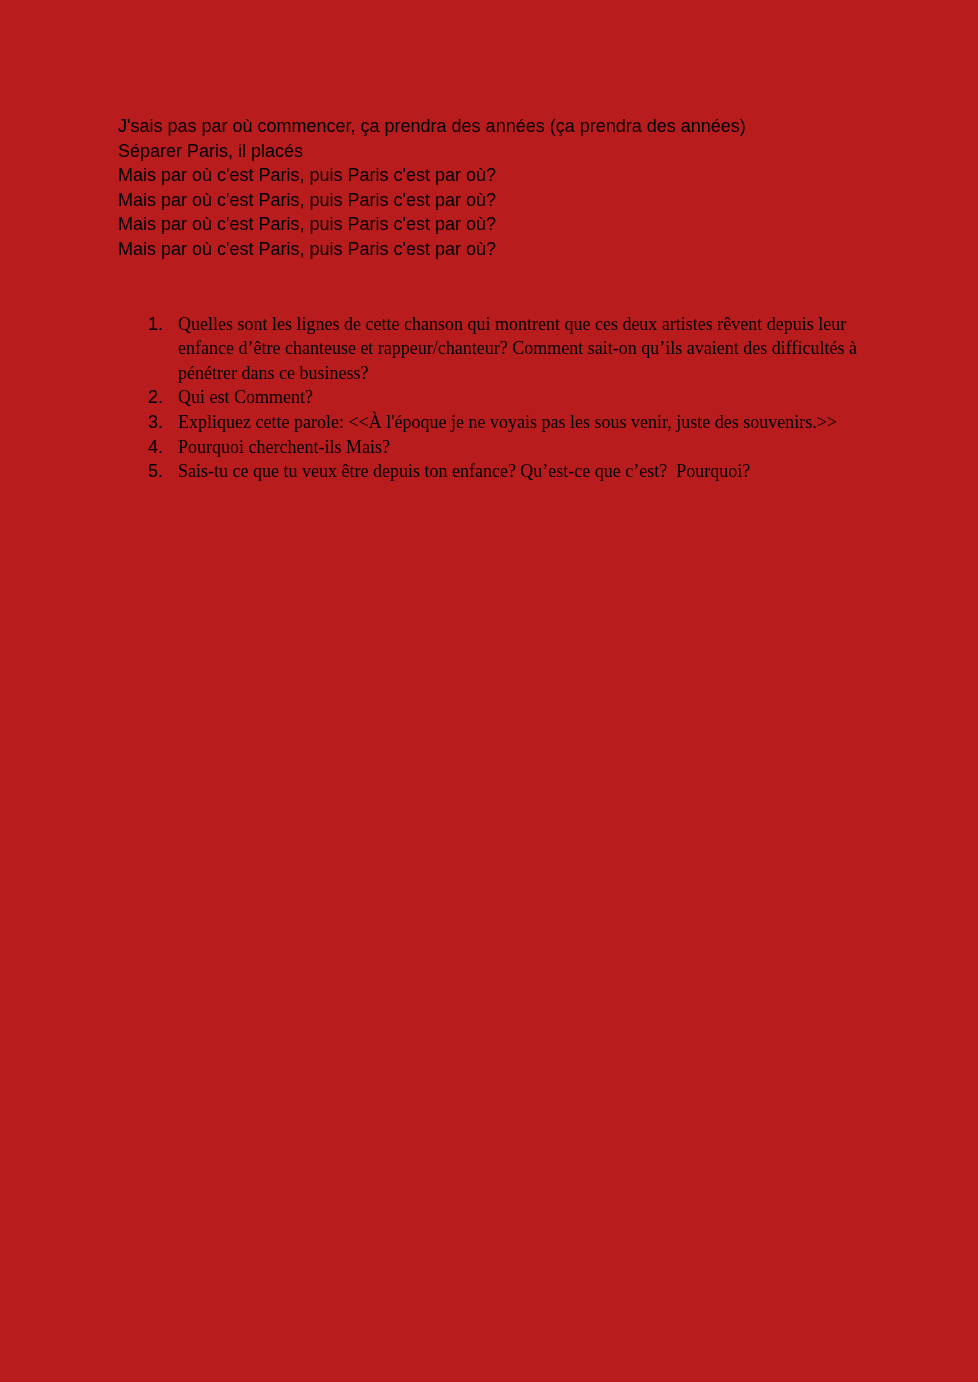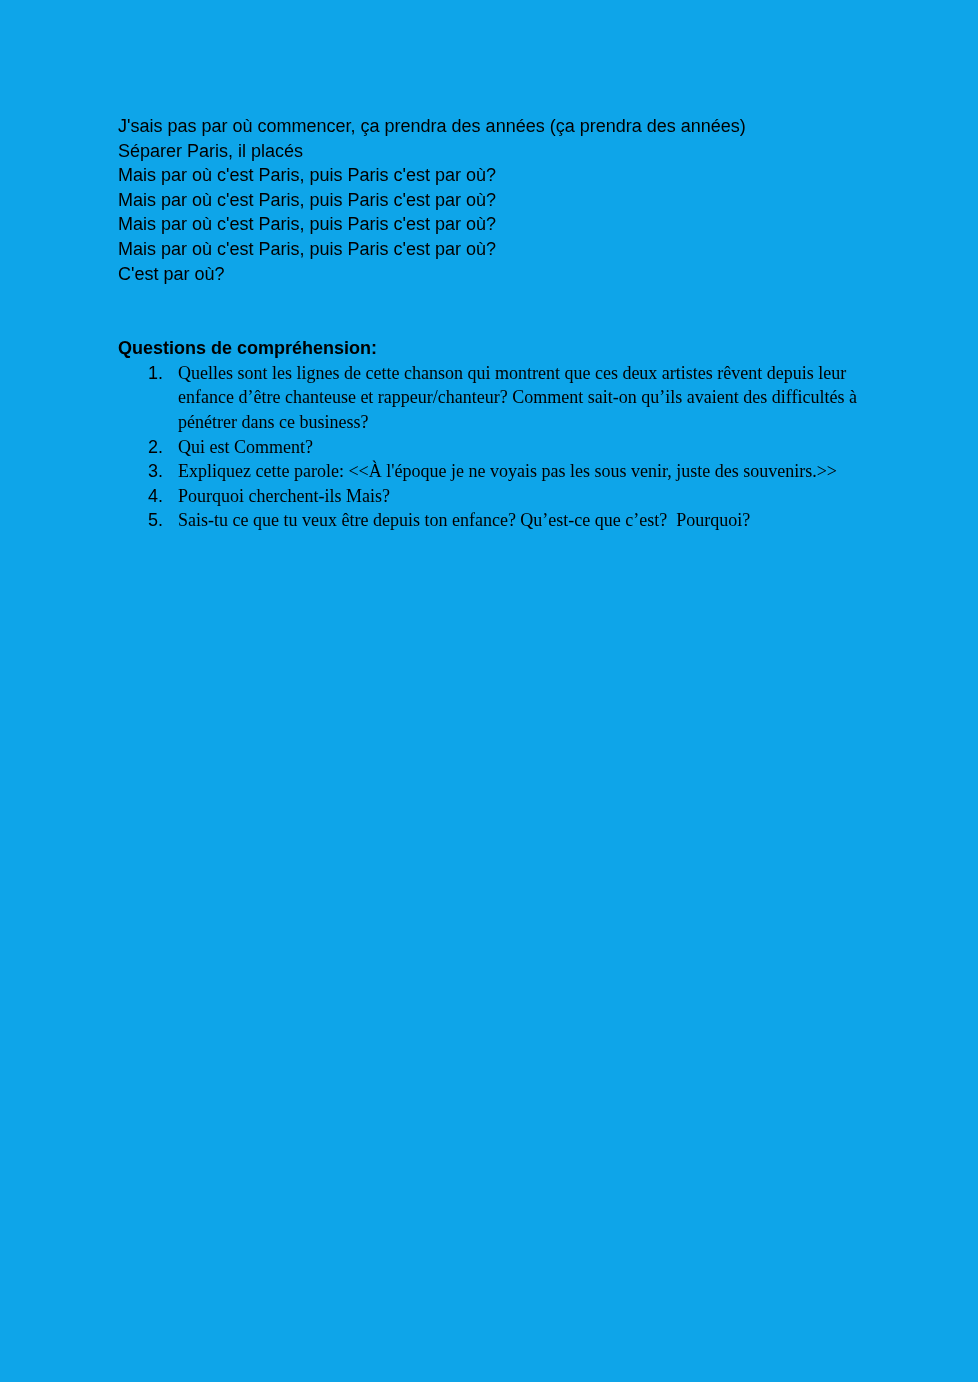--- a/index.html
+++ b/index.html
@@ -12,21 +12,21 @@
     height: 1382px;
     font-family: "Liberation Sans", sans-serif;
     font-size: 18px;
     line-height: 24.6px;
     color: #000000;
     overflow: hidden;
   }
   .page {
     width: 978px;
     height: 1382px;
-    background: #0ea5e9;
+    background: #b91c1c;
     box-sizing: border-box;
     padding: 114px 118px 0 118px;
   }
   .content {
     width: 742px;
   }
   .lyrics p {
     margin: 0;
     padding: 0;
     white-space: pre-wrap;
@@ -67,26 +67,24 @@
 <div class="page">
   <div class="content">
 
     <div class="lyrics">
       <p>J'sais pas par où commencer, ça prendra des années (ça prendra des années)</p>
       <p>Séparer Paris, il placés</p>
       <p>Mais par où c'est Paris, puis Paris c'est par où?</p>
       <p>Mais par où c'est Paris, puis Paris c'est par où?</p>
       <p>Mais par où c'est Paris, puis Paris c'est par où?</p>
       <p>Mais par où c'est Paris, puis Paris c'est par où?</p>
-      <p>C'est par où?</p>
     </div>
 
     <div class="blank-space"></div>
 
-    <h3 class="questions-heading">Questions de compréhension:</h3>
 
     <div class="questions-list">
 
       <div class="q-item">
         <span class="q-num">1.</span>
         <span class="q-text">Quelles sont les lignes de cette chanson qui montrent que ces deux artistes rêvent depuis leur enfance d’être chanteuse et rappeur/chanteur? Comment sait-on qu’ils avaient des difficultés à pénétrer dans ce business?</span>
       </div>
 
       <div class="q-item">
         <span class="q-num">2.</span>

